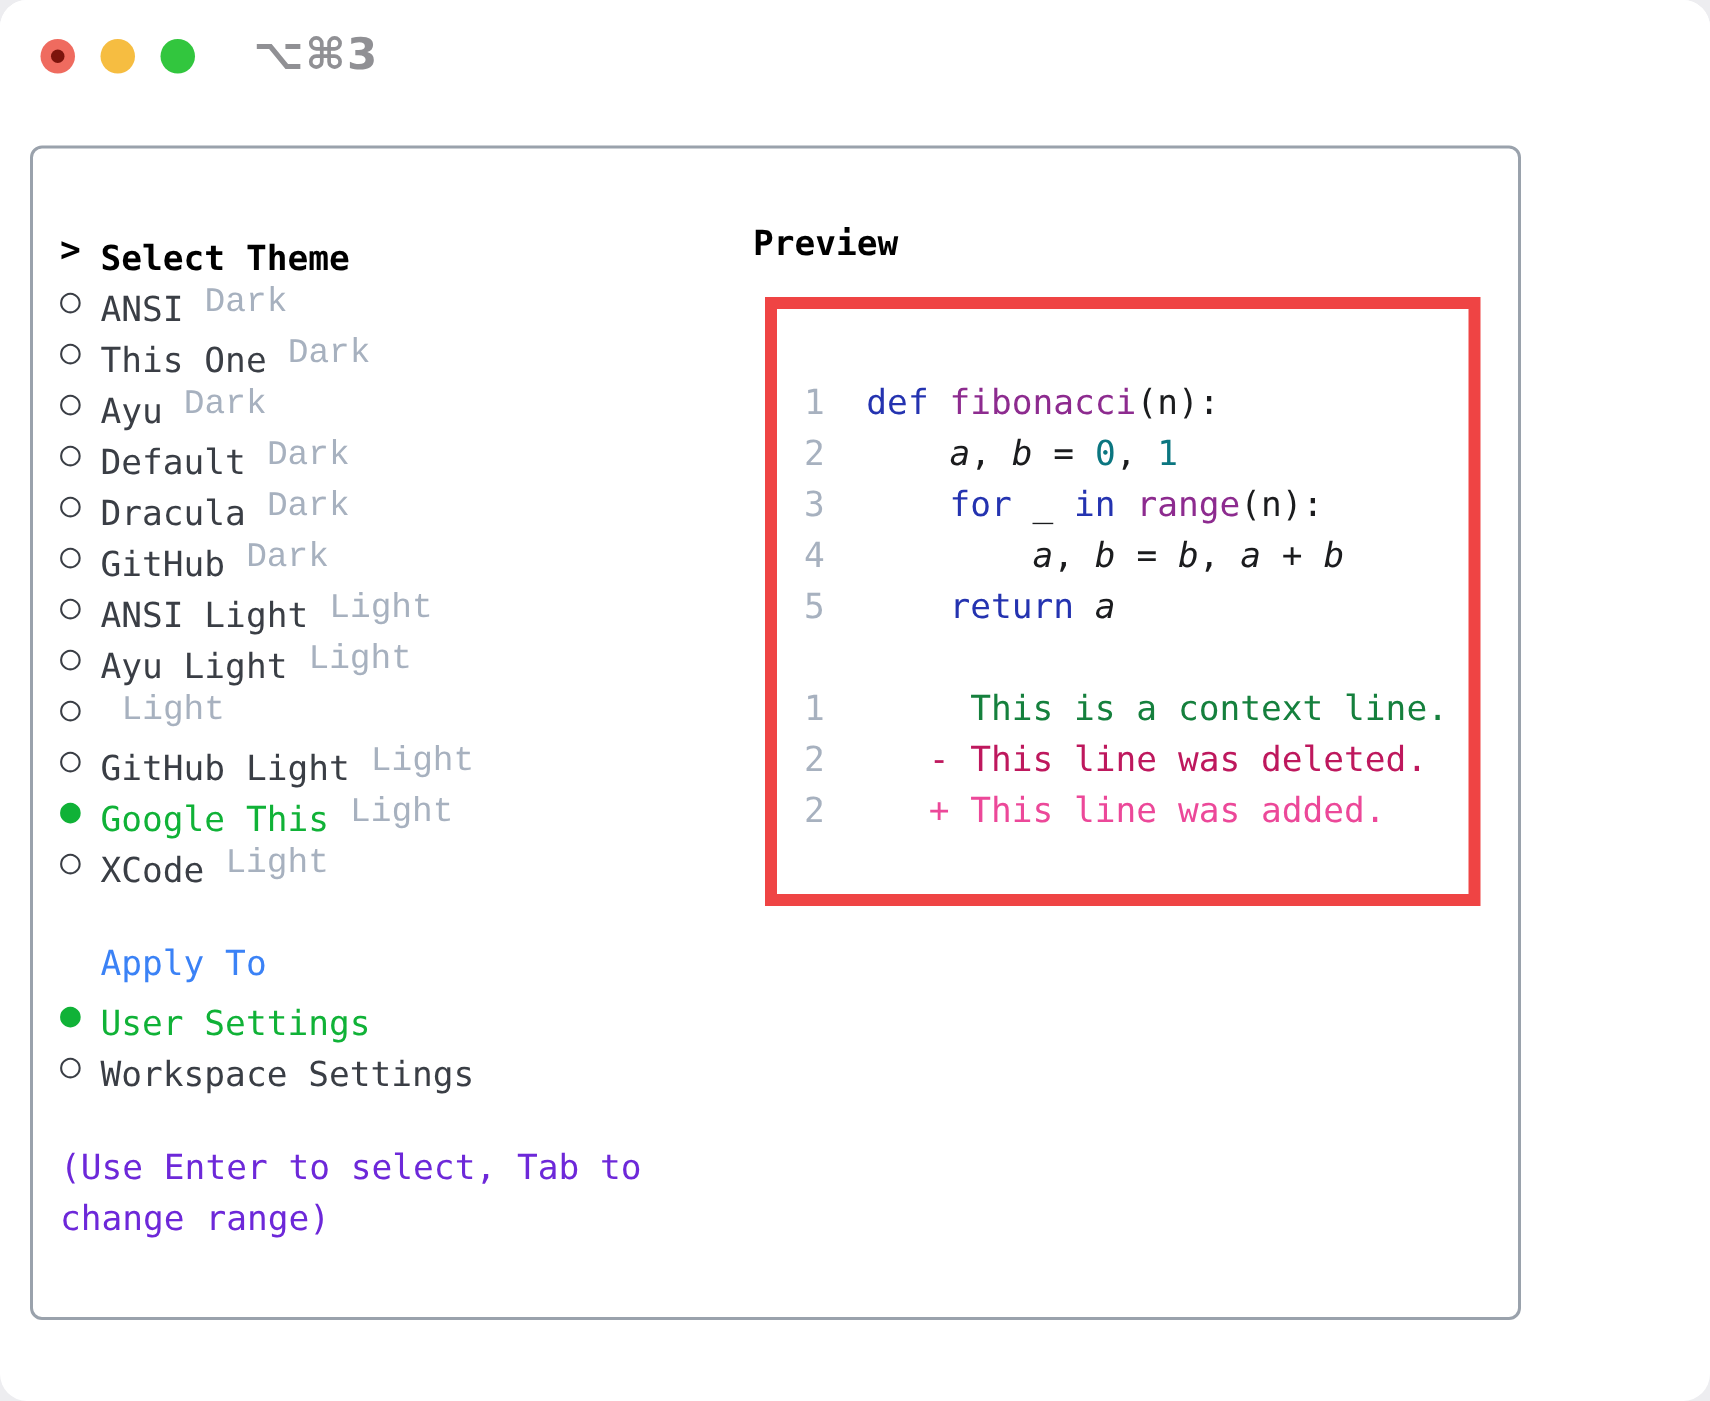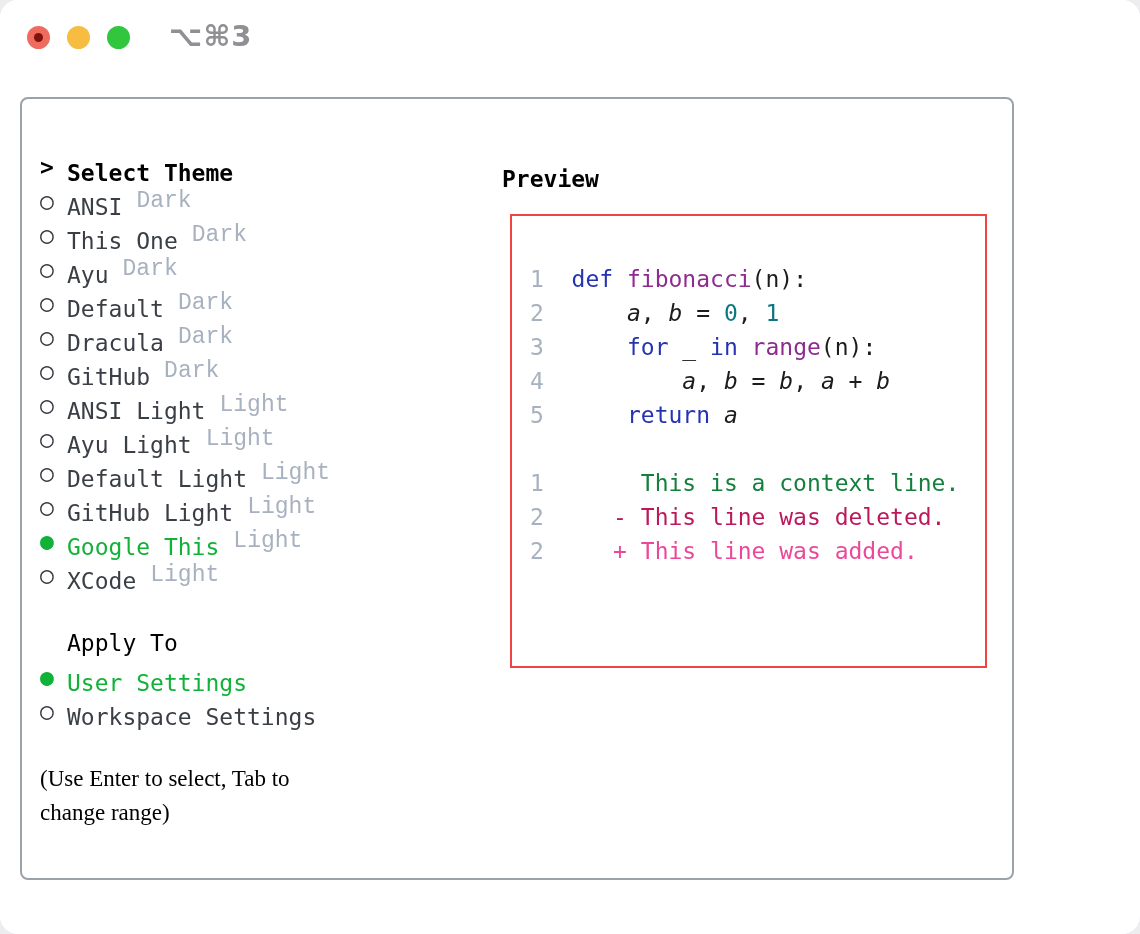--- a/index.html
+++ b/index.html
@@ -20,28 +20,28 @@
 
   
   .left-col{position:absolute;left:18px;top:51px;font-size:23px;color:#3a3e45;}
   .row{display:flex;align-items:center;height:34px;white-space:pre;}
   .marker{display:inline-block;width:27px;flex:0 0 27px;color:#3a3e45;}
   .marker.sel{color:#10b237;}
   .name{color:#3a3e45;margin-top:12px;}
   .name.sel{color:#10b237;}
   .tag{color:#a7b1bf;margin-left:14px;font-family:Liberation Mono, monospace;}
   .hdr .marker,.hdr .name{font-weight:bold;color:#000;}
-  .apply-hdr{height:34px;line-height:34px;margin-left:27px;color:#000000;}
+  .apply-hdr{height:34px;line-height:34px;margin-left:27px;color:#3b82f6;}
   .spacer{height:34px;}
-  .hint{color:#000000;line-height:34px;font-family:Liberation Serif, serif;}
+  .hint{color:#6d28d9;line-height:34px;}
 
   
-  .right-col{position:absolute;left:480px;top:63px;}
+  .right-col{position:absolute;left:480px;top:47px;}
   .preview-title{height:34px;line-height:34px;font-size:23px;font-weight:bold;color:#000;}
-  .preview-box{margin-left:8px;margin-top:18px;width:477px;height:454px;border:2px solid #ef4444;background:#fff;box-sizing:border-box;overflow:hidden;}
+  .preview-box{margin-left:8px;margin-top:18px;width:477px;height:406px;border:8px solid #ef4444;background:#fff;box-sizing:border-box;overflow:hidden;}
   #code-lines{padding:12px 0 0 18px;white-space:pre;font-size:23px;}
   .cl{height:34px;line-height:34px;}
   .tk-pl{color:#1b1c1e;}
   .tk-ln{color:#a7b1bf;}
   .tk-kw{color:#2433b0;}
   .tk-fn{color:#8d2b8f;}
   .tk-nu{color:#0b7680;}
   .tk-va{color:#1b1c1e;font-style:italic;}
   .tk-ctx{color:#15803d;}
   .tk-del{color:#be185d;}
@@ -69,21 +69,21 @@
 
       <div id="theme-list">
           <div class="row"><span class="marker">○</span><span class="name">ANSI</span><span class="tag">Dark</span></div>
           <div class="row"><span class="marker">○</span><span class="name">This One</span><span class="tag">Dark</span></div>
           <div class="row"><span class="marker">○</span><span class="name">Ayu</span><span class="tag">Dark</span></div>
           <div class="row"><span class="marker">○</span><span class="name">Default</span><span class="tag">Dark</span></div>
           <div class="row"><span class="marker">○</span><span class="name">Dracula</span><span class="tag">Dark</span></div>
           <div class="row"><span class="marker">○</span><span class="name">GitHub</span><span class="tag">Dark</span></div>
           <div class="row"><span class="marker">○</span><span class="name">ANSI Light</span><span class="tag">Light</span></div>
           <div class="row"><span class="marker">○</span><span class="name">Ayu Light</span><span class="tag">Light</span></div>
-          <div class="row"><span class="marker">○</span><span class="name">Default Light</span><span class="tag">Light</span></div>
+          <div class="row"><span class="marker">○</span><span class="tag">Light</span></div>
           <div class="row"><span class="marker">○</span><span class="name">GitHub Light</span><span class="tag">Light</span></div>
           <div class="row"><span class="marker sel">●</span><span class="name sel">Google This</span><span class="tag">Light</span></div>
           <div class="row"><span class="marker">○</span><span class="name">XCode</span><span class="tag">Light</span></div>
         </div>
 
       <div class="spacer"></div>
 
       <div class="apply-hdr">Apply To</div>
       <div id="apply-list">
           <div class="row"><span class="marker sel">●</span><span class="name sel">User Settings</span></div>

